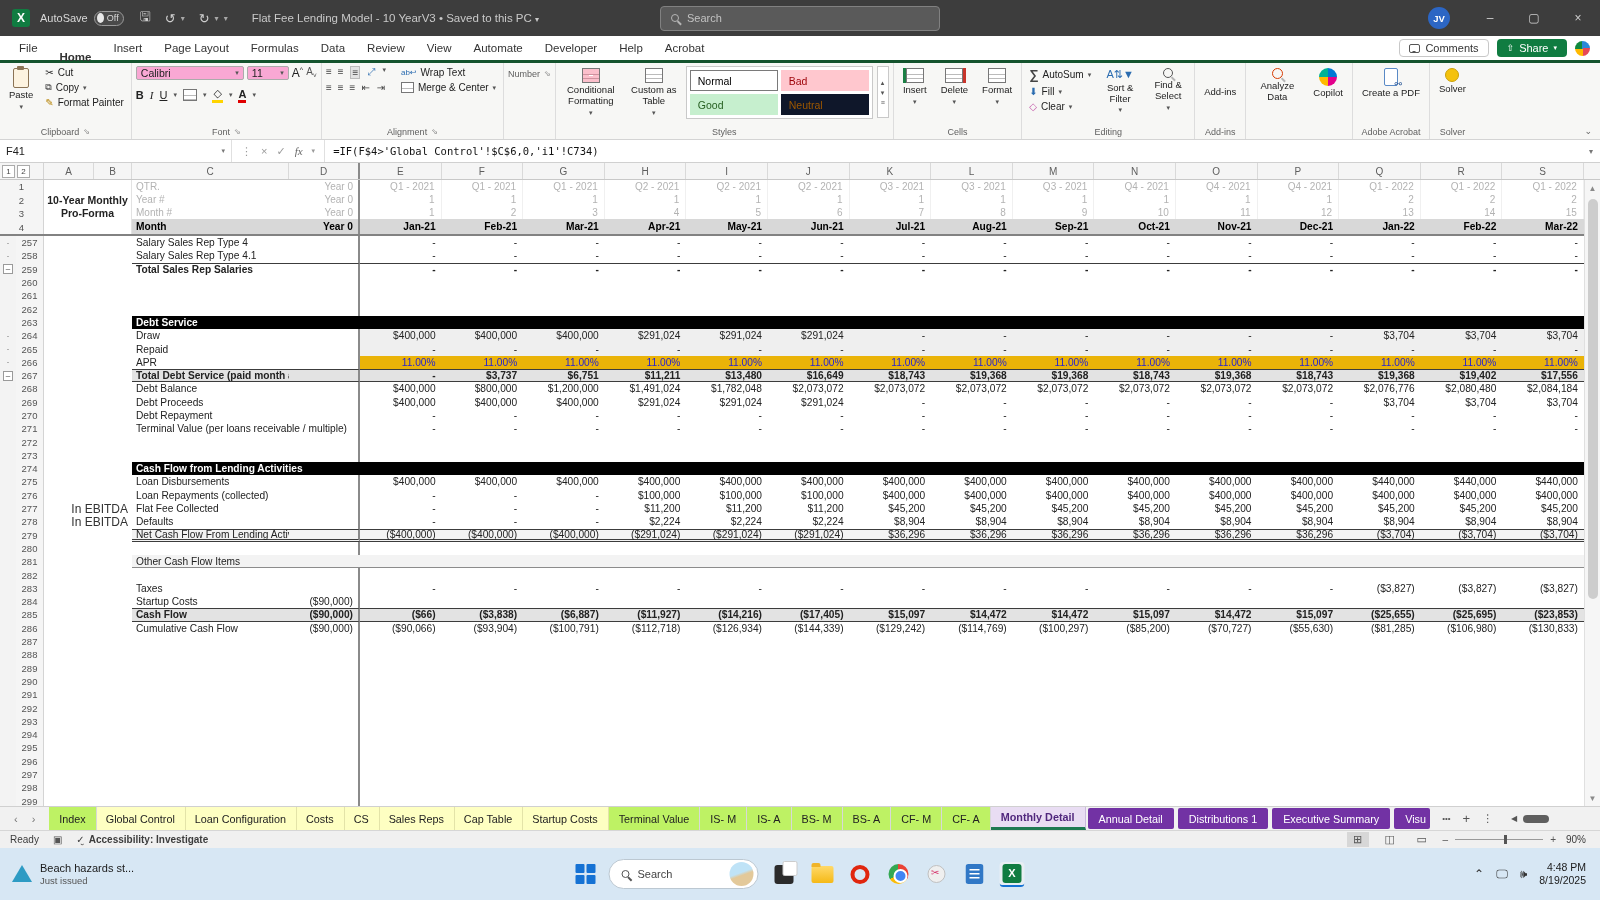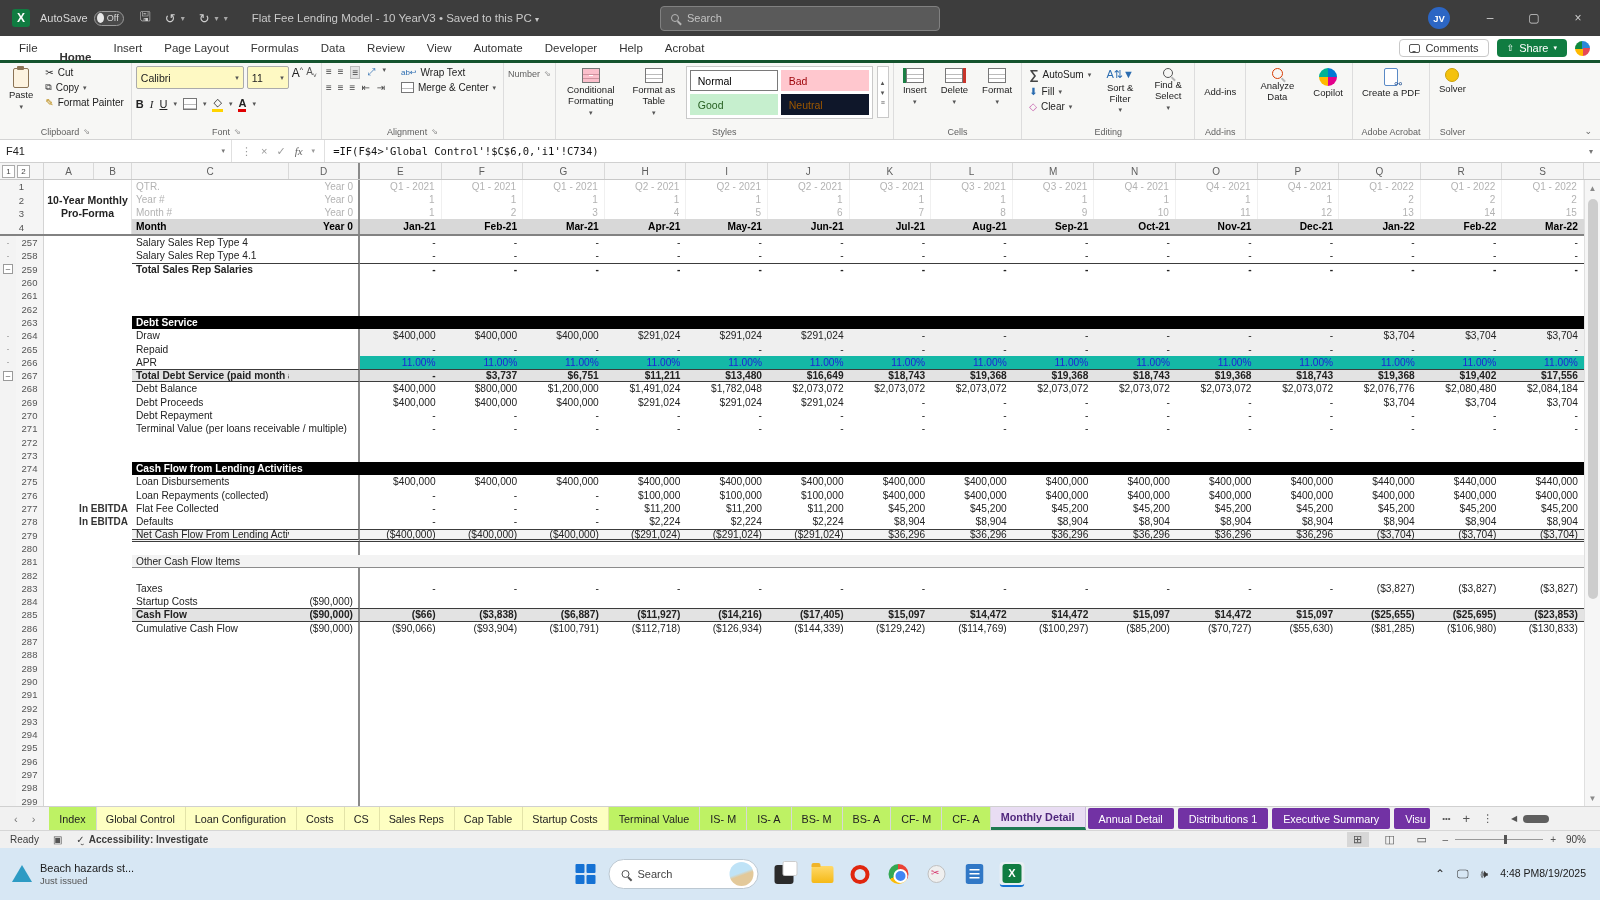--- a/index.html
+++ b/index.html
@@ -43,21 +43,21 @@
   .rg-body{flex:1;display:flex;align-items:flex-start;gap:4px;}
   .rg-label{height:15px;font-size:9px;color:#5f5f5f;text-align:center;display:flex;align-items:center;justify-content:center;gap:4px;}
   .launcher{font-size:8px;color:#888;}
   .bigbtn{display:flex;flex-direction:column;align-items:center;justify-content:center;font-size:9.5px;color:#222;padding:2px 5px;gap:2px;text-align:center;line-height:1.15;}
   .smallcol{display:flex;flex-direction:column;justify-content:center;gap:2px;font-size:10px;}
   .smallbtn{display:flex;align-items:center;gap:4px;padding:1px 3px;color:#222;white-space:nowrap;}
   .gi{display:inline-flex;align-items:center;justify-content:center;flex:none;}
   .clip-ic{width:16px;height:20px;background:#fdf3e0;border:1.5px solid #8b7355;border-radius:2px;position:relative;}
   .clip-ic::before{content:"";position:absolute;top:-3px;left:3px;width:7px;height:4px;background:#8b7355;border-radius:1px;}
   .dd{font-size:7px;color:#555;}
-  .combo{border:1px solid #ababab;background:#fef9c3;border-radius:2px;display:flex;align-items:center;justify-content:space-between;padding:1px 4px;font-size:10.5px;height:23px;}
+  .combo{border:1px solid #ababab;background:#f9a8d4;border-radius:2px;display:flex;align-items:center;justify-content:space-between;padding:1px 4px;font-size:10.5px;height:14px;}
   .fontrow{display:flex;gap:3px;}
   .fmtbtns{display:flex;gap:6px;align-items:center;font-size:11px;margin-top:3px;}
   .ybar{border-bottom:3px solid #ffd400;}
   .rbar{border-bottom:3px solid #e00000;}
   .alignrows{display:flex;flex-direction:column;gap:3px;font-size:10px;color:#444;}
   .alset{display:flex;gap:7px;}
   .al{letter-spacing:-1px;}
   .style-gallery{display:grid;grid-template-columns:88px 88px;grid-auto-rows:21px;gap:3px;border:1px solid #c9c9c9;background:#fff;padding:3px;}
   .stylecell{display:flex;align-items:center;padding:0 7px;font-size:10.5px;border:1px solid transparent;}
   .st-normal{border:1px solid #7a7a7a;background:#fff;color:#000;}
@@ -108,30 +108,30 @@
   .hc{display:flex;align-items:center;white-space:nowrap;overflow:visible;}
   .hC{width:157px;padding-left:4px;}
   .hD{width:71px;justify-content:flex-end;padding-right:5px;border-right:2px solid #8a8a8a;}
   .hV{flex:1;justify-content:flex-end;padding-right:6px;border-right:1px solid #f0f0f0;}
   .r4 .hV{border-right:none;}
   .gbody{flex:1;display:flex;flex-direction:column;overflow:hidden;}
   .grow{display:flex;height:13.3px;flex:none;font-size:10.2px;}
   .g-out{width:16px;background:#f3f3f3;display:flex;align-items:center;justify-content:center;color:#666;font-size:9px;flex:none;}
   .obox{width:10px;height:10px;border:1px solid #9a9a9a;background:#fff;font-size:8px;line-height:8px;display:flex;align-items:center;justify-content:center;color:#333;}
   .g-num{width:28px;background:#f5f5f5;border-right:1px solid #d4d4d4;display:flex;align-items:center;justify-content:center;font-size:9.5px;color:#545454;flex:none;}
-  .g-ab{width:88px;display:flex;align-items:center;justify-content:flex-end;padding-right:4px;font-size:10px;color:#333;flex:none;white-space:nowrap;font-weight:bold;}
+  .g-ab{width:88px;display:flex;align-items:center;justify-content:flex-end;padding-right:4px;font-size:12px;color:#333;flex:none;white-space:nowrap;}
   .g-C{width:157px;display:flex;align-items:center;padding-left:4px;white-space:nowrap;overflow:visible;flex:none;}
   .g-D{width:71px;display:flex;align-items:center;justify-content:flex-end;padding-right:5px;border-right:2px solid #8a8a8a;flex:none;white-space:nowrap;}
   .g-V{flex:1;display:flex;align-items:center;justify-content:flex-end;padding-right:6px;white-space:nowrap;}
   .g-span{flex:1;display:flex;align-items:center;padding-left:4px;white-space:nowrap;}
   .s-section{position:relative;z-index:2;}
   .s-section .g-span{background:#000;color:#fff;font-weight:700;}
   .s-grouphead .g-span{background:#f3f3f3;border-bottom:1px solid #8c8c8c;}
   .s-shaded .g-V{background:#efefef;}
-  .s-apr .g-V{background:#14b8a6;color:#1f1fd8;}
+  .s-apr .g-V{background:#eab308;color:#1f1fd8;}
   .s-total .g-C,.s-total .g-D,.s-total .g-V{background:#e3e3e3;border-top:1px solid #3c3c3c;border-bottom:1px solid #3c3c3c;font-weight:700;}
   .s-sumline .g-C,.s-sumline .g-D,.s-sumline .g-V{border-top:1px solid #3c3c3c;font-weight:700;}
   .s-subtotal .g-C,.s-subtotal .g-D,.s-subtotal .g-V{background:#f3f3f3;border-top:1px solid #3c3c3c;border-bottom:3px double #3c3c3c;}
   .vscroll{width:16px;background:#f6f6f6;border-left:1px solid #e0e0e0;display:flex;flex-direction:column;align-items:center;flex:none;}
   .varrow{height:16px;display:flex;align-items:center;justify-content:center;color:#8a8a8a;font-size:8px;width:100%;}
   .vthumb{width:10px;height:400px;background:#cdcdcd;border-radius:5px;margin-top:3px;}
 
   
   .tabbar{height:24px;background:#f1f1f1;border-top:1px solid #d0d0d0;display:flex;align-items:stretch;flex:none;font-size:10.8px;}
   .tab-nav{display:flex;align-items:center;gap:14px;padding:0 14px;color:#777;font-size:11px;}
@@ -179,21 +179,21 @@
   .opera{width:19px;height:19px;border:4px solid #e0260e;border-radius:50%;}
   .chrome{width:20px;height:20px;border-radius:50%;background:conic-gradient(#ea4335 0 33%,#fbbc05 0 66%,#34a853 0 100%);position:relative;}
   .chrome::after{content:"";position:absolute;left:5px;top:5px;width:10px;height:10px;background:#4285f4;border:2px solid #fff;border-radius:50%;}
   .snip{width:18px;height:18px;border-radius:50%;background:#efefef;border:1px solid #c0c0c0;position:relative;}
   .snip::after{content:"✂";position:absolute;left:3px;top:1px;font-size:10px;color:#d6336c;}
   .notepad{width:18px;height:20px;background:#3178c6;border-radius:3px;background-image:linear-gradient(#fff 0 0),linear-gradient(#fff 0 0),linear-gradient(#fff 0 0);background-size:10px 1.5px;background-position:4px 5px,4px 9px,4px 13px;background-repeat:no-repeat;}
   .xltile{width:25px;height:25px;background:#e8eef3;border-radius:4px;display:flex;align-items:center;justify-content:center;border-bottom:2px solid #1572d4;}
   .xlsq{width:19px;height:19px;background:#107c41;border-radius:3px;color:#fff;font-size:11px;font-weight:700;display:flex;align-items:center;justify-content:center;}
   .tb-right2{margin-left:auto;display:flex;align-items:center;gap:12px;padding-right:14px;color:#333;}
   .tray-ic{font-size:12px;color:#333;}
-  .clock{display:flex;align-items:flex-end;line-height:1.25;font-size:10.5px;color:#1a1a1a;}
+  .clock{display:flex;flex-direction:column;align-items:flex-end;line-height:1.25;font-size:10.5px;color:#1a1a1a;}
 </style>
 </head>
 <body>
 
 <div class="screen">
 
   <div class="titlebar">
     <div class="xl-logo">X</div>
     <div class="autosave">
       <span>AutoSave</span>
@@ -360,21 +360,21 @@
 
     <div class="rgroup">
       <div class="rg-body">
         <div class="bigbtn" style="width:62px;">
           <span class="gi tbl-ic tbl-red"></span>
           <span>Conditional Formatting</span>
             <span class="dd">▾</span>
         </div>
         <div class="bigbtn" style="width:56px;">
           <span class="gi tbl-ic"></span>
-          <span>Format as Table</span>
+          <span>Custom as Table</span>
             <span class="dd">▾</span>
         </div>
         <div class="style-gallery">
           <div class="stylecell st-normal">Normal</div>
           <div class="stylecell st-bad">Bad</div>
           <div class="stylecell st-good">Good</div>
           <div class="stylecell st-neutral">Neutral</div>
         </div>
         <div class="gal-arrows">
             <span>▴</span>

